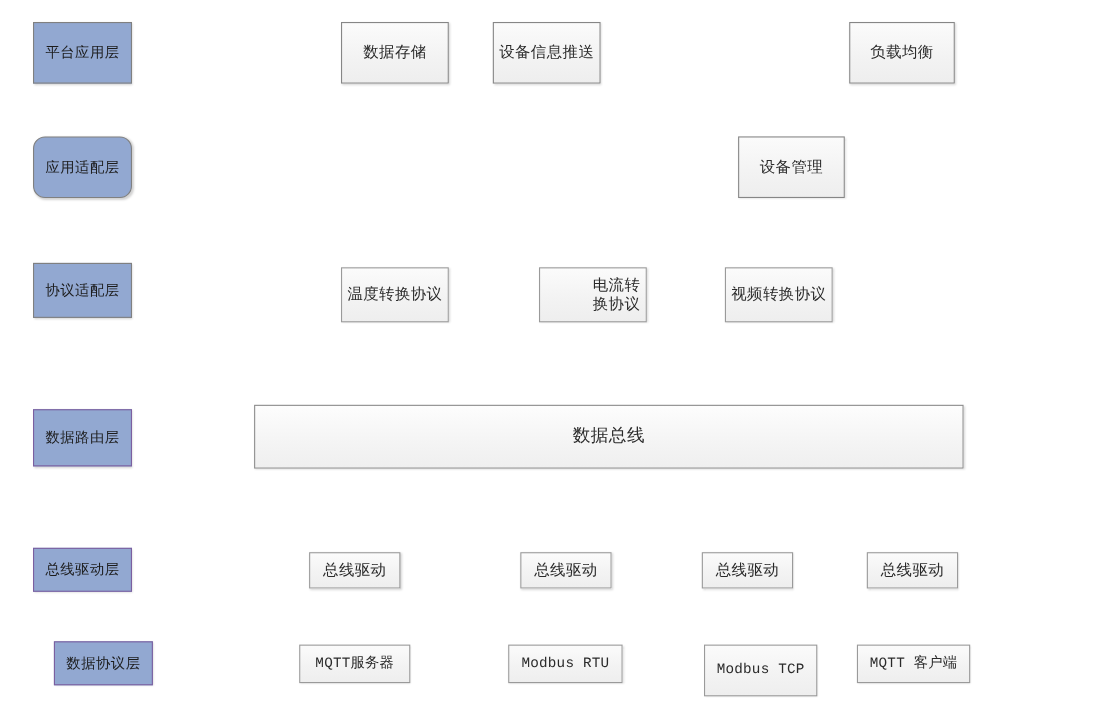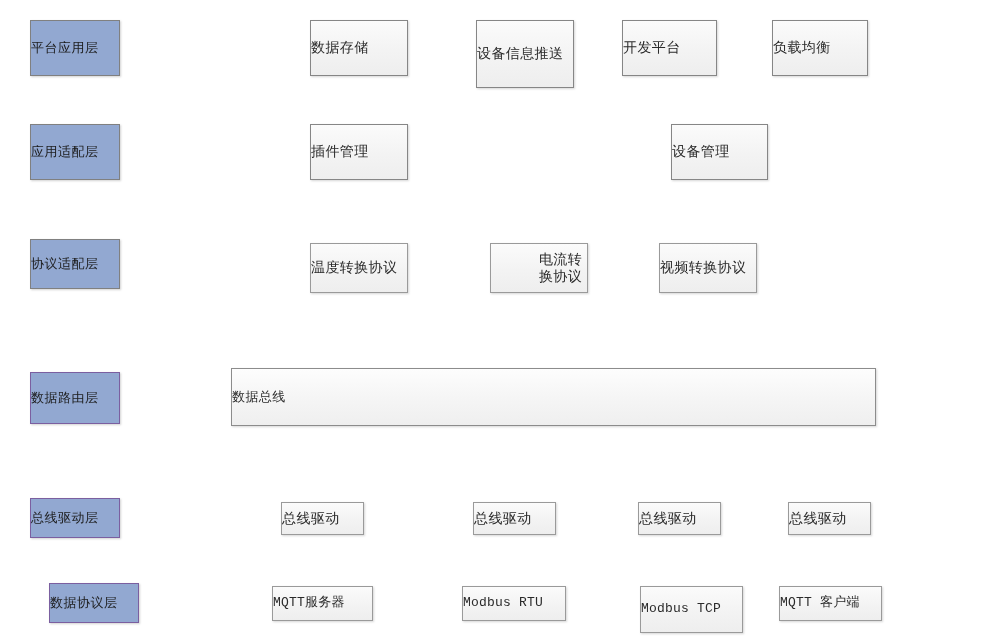--- a/index.html
+++ b/index.html
@@ -17,21 +17,21 @@
   }
   #canvas {
     position: absolute;
     inset: 0;
   }
   .node {
     position: absolute;
     box-sizing: border-box;
     display: flex;
     align-items: center;
-    justify-content: flex-start;
+    justify-content: center;
     text-align: center;
     font-size: 14px;
     line-height: 1.25;
     color: #222222;
     letter-spacing: 0.4px;
   }
   
   .layer-label {
     background: #92a8d1;
     border: 1px solid #808080;
@@ -52,39 +52,39 @@
   }
   .box.thin {
     border: 1px solid #9a9a9a;
   }
   
   .bus {
     background: linear-gradient(to bottom, #fdfdfd 0%, #f4f4f4 60%, #efefef 100%);
     border: 1px solid #8c8c8c;
     color: #2a2a2a;
     box-shadow: 1px 1px 2px rgba(0,0,0,0.16);
-    font-size: 13px;
+    font-size: 16px;
   }
   
   .mono {
     font-family: "Liberation Mono", "DejaVu Sans Mono", monospace;
     font-size: 13px;
     letter-spacing: 0.2px;
   }
 </style>
 </head>
 <body>
 
 <div id="canvas">
 
   <div class="node layer-label" style="left:30px; top:20px; width:90px; height:56px;">
     <span>平台应用层</span>
   </div>
 
-  <div class="node layer-label" style="left:30px; top:124px; width:90px; height:56px;">
+  <div class="node layer-label" style="left:30px; top:124px; width:90px; height:56px;border-radius:11px;">
     <span>应用适配层</span>
   </div>
 
   <div class="node layer-label" style="left:30px; top:239px; width:90px; height:50px;">
     <span>协议适配层</span>
   </div>
 
   <div class="node layer-label purple" style="left:30px; top:372px; width:90px; height:52px;">
     <span>数据路由层</span>
   </div>
@@ -94,35 +94,29 @@
   </div>
 
   <div class="node layer-label purple" style="left:30px; top:583px; width:90px; height:40px;margin-left:19px;">
     <span>数据协议层</span>
   </div>
 
   <div class="node box" style="left:310px; top:20px; width:98px; height:56px;">
     <span>数据存储</span>
   </div>
 
-  <div class="node box" style="left:476px; top:20px; width:98px; height:68px;">
+  <div class="node box" style="left:448px; top:20px; width:98px; height:56px;">
     <span>设备信息推送</span>
   </div>
 
-  <div class="node box" style="left:622px; top:20px; width:95px; height:56px;">
-    <span>开发平台</span>
-  </div>
 
   <div class="node box" style="left:772px; top:20px; width:96px; height:56px;">
     <span>负载均衡</span>
   </div>
 
-  <div class="node box" style="left:310px; top:124px; width:98px; height:56px;">
-    <span>插件管理</span>
-  </div>
 
   <div class="node box" style="left:671px; top:124px; width:97px; height:56px;">
     <span>设备管理</span>
   </div>
 
   <div class="node box thin" style="left:310px; top:243px; width:98px; height:50px;">
     <span>温度转换协议</span>
   </div>
 
   <div class="node box thin" style="left:490px; top:243px; width:98px; height:50px;padding-left:43px;">

